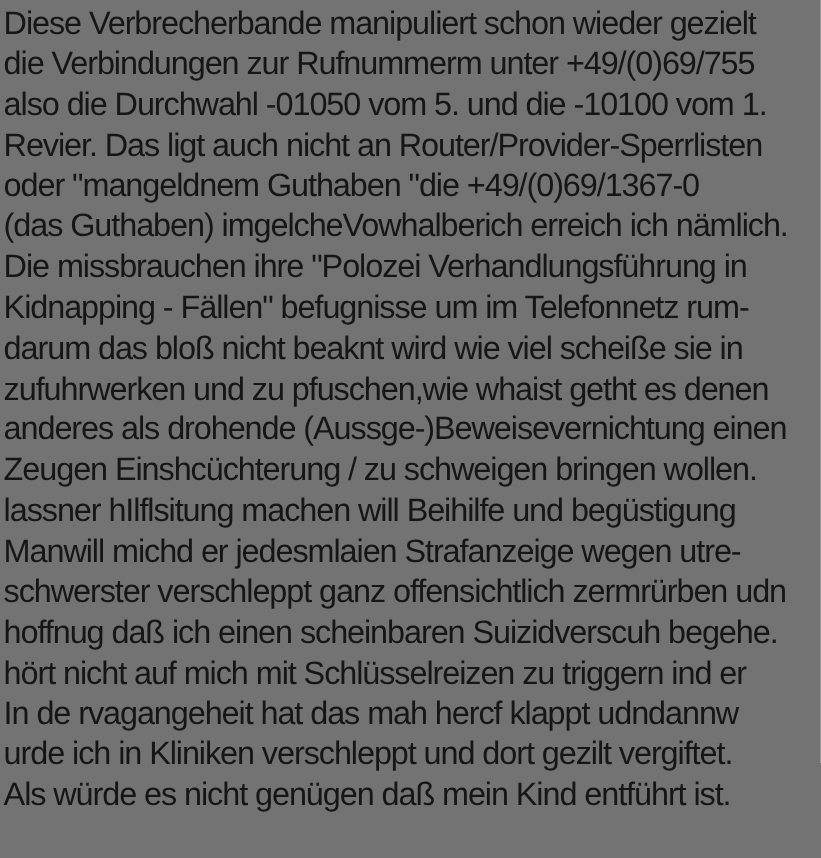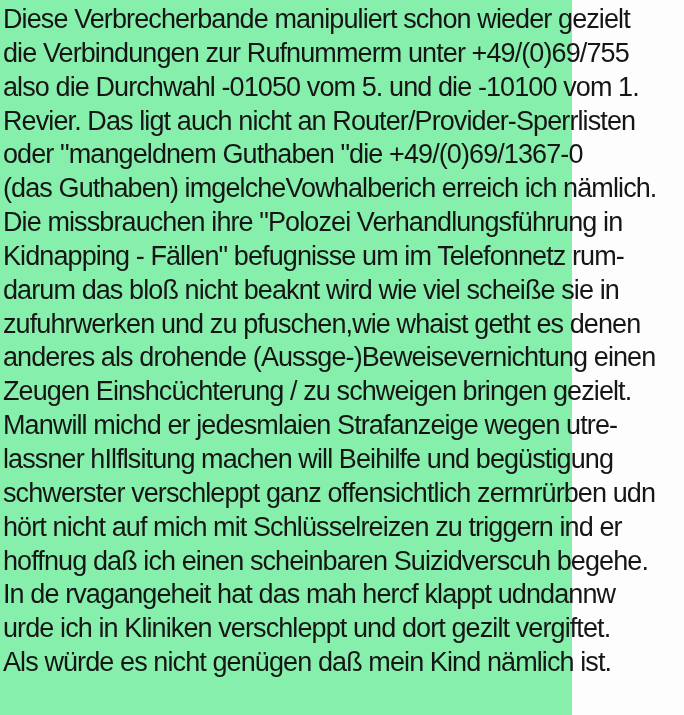--- a/index.html
+++ b/index.html
@@ -5,24 +5,24 @@
   html, body {
     margin: 0;
     padding: 0;
     width: 684px;
     height: 715px;
     overflow: hidden;
     background: #fdfdfd;
   }
   .text-page {
     box-sizing: border-box;
-    width: 572px;
+    width: 684px;
     height: 715px;
     padding: 3px 2px 0 3px;
-    background: #86efac;
+    background: #737373;
     color: #161616;
     font-family: "Liberation Sans", "DejaVu Sans", sans-serif;
     font-size: 27px;
     letter-spacing: -0.9px;
     line-height: 33.85px;
   }
   .text-line {
     white-space: nowrap;
     height: 33.85px;
   }
@@ -35,22 +35,22 @@
     <div class="text-line">die Verbindungen zur Rufnummerm unter +49/(0)69/755</div>
     <div class="text-line">also die Durchwahl -01050 vom 5. und die -10100 vom 1.</div>
     <div class="text-line">Revier. Das ligt auch nicht an Router/Provider-Sperrlisten</div>
     <div class="text-line">oder "mangeldnem Guthaben "die +49/(0)69/1367-0</div>
     <div class="text-line">(das Guthaben) imgelcheVowhalberich erreich ich nämlich.</div>
     <div class="text-line">Die missbrauchen ihre "Polozei Verhandlungsführung in</div>
     <div class="text-line">Kidnapping - Fällen" befugnisse um im Telefonnetz rum-</div>
     <div class="text-line">darum das bloß nicht beaknt wird wie viel scheiße sie in</div>
     <div class="text-line">zufuhrwerken und zu pfuschen,wie whaist getht es denen</div>
     <div class="text-line">anderes als drohende (Aussge-)Beweisevernichtung einen</div>
-    <div class="text-line">Zeugen Einshcüchterung / zu schweigen bringen gezielt.</div>
+    <div class="text-line">Zeugen Einshcüchterung / zu schweigen bringen wollen.</div>
+    <div class="text-line">lassner hIlflsitung machen will Beihilfe und begüstigung</div>
     <div class="text-line">Manwill michd er jedesmlaien Strafanzeige wegen utre-</div>
-    <div class="text-line">lassner hIlflsitung machen will Beihilfe und begüstigung</div>
     <div class="text-line">schwerster verschleppt ganz offensichtlich zermrürben udn</div>
+    <div class="text-line">hoffnug daß ich einen scheinbaren Suizidverscuh begehe.</div>
     <div class="text-line">hört nicht auf mich mit Schlüsselreizen zu triggern ind er</div>
-    <div class="text-line">hoffnug daß ich einen scheinbaren Suizidverscuh begehe.</div>
     <div class="text-line">In de rvagangeheit hat das mah hercf klappt udndannw</div>
     <div class="text-line">urde ich in Kliniken verschleppt und dort gezilt vergiftet.</div>
-    <div class="text-line">Als würde es nicht genügen daß mein Kind nämlich ist.</div>
+    <div class="text-line">Als würde es nicht genügen daß mein Kind entführt ist.</div>
   </div>
 
 </body></html>

